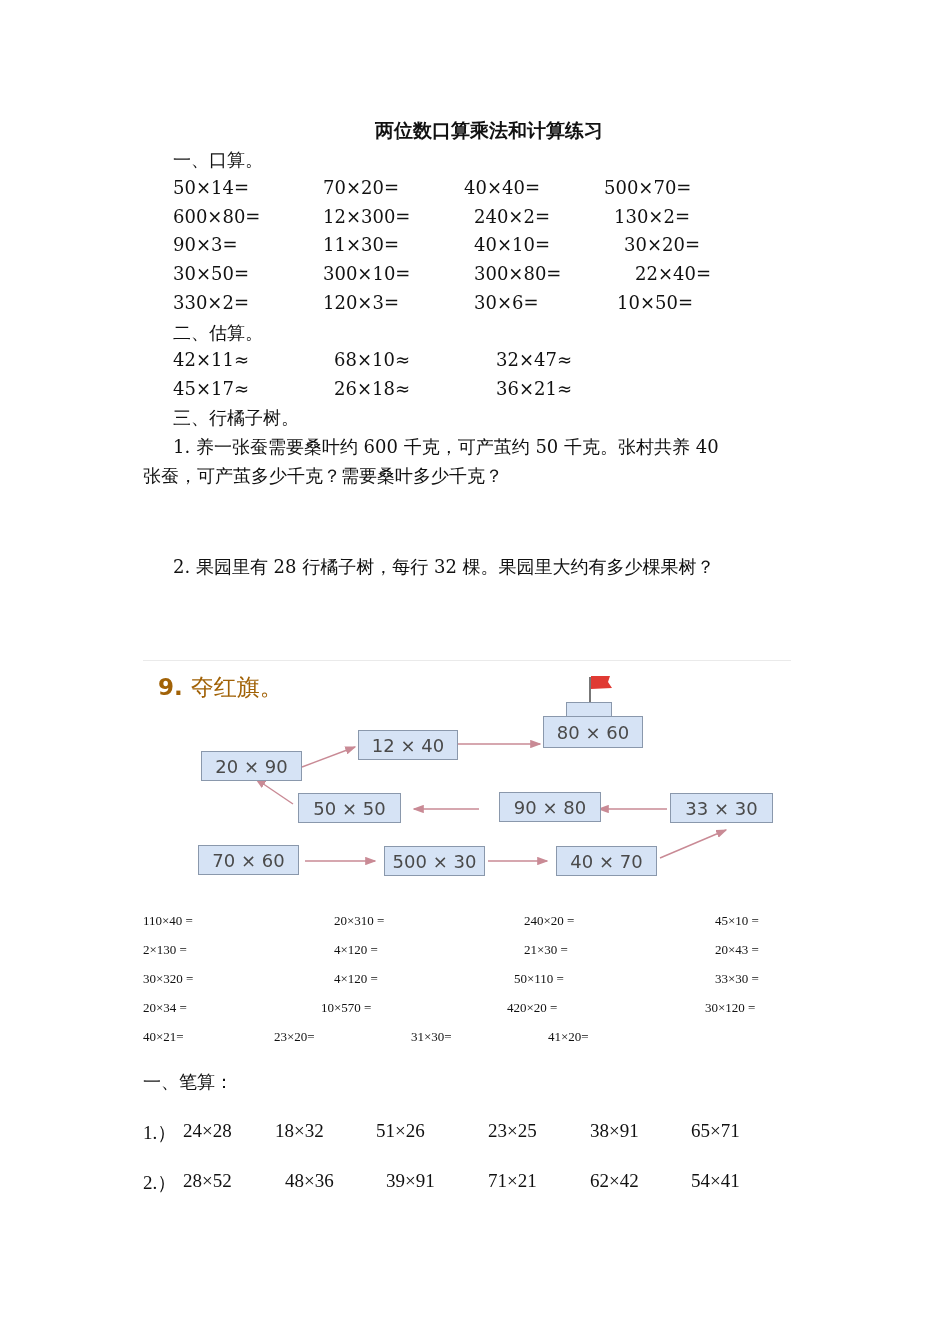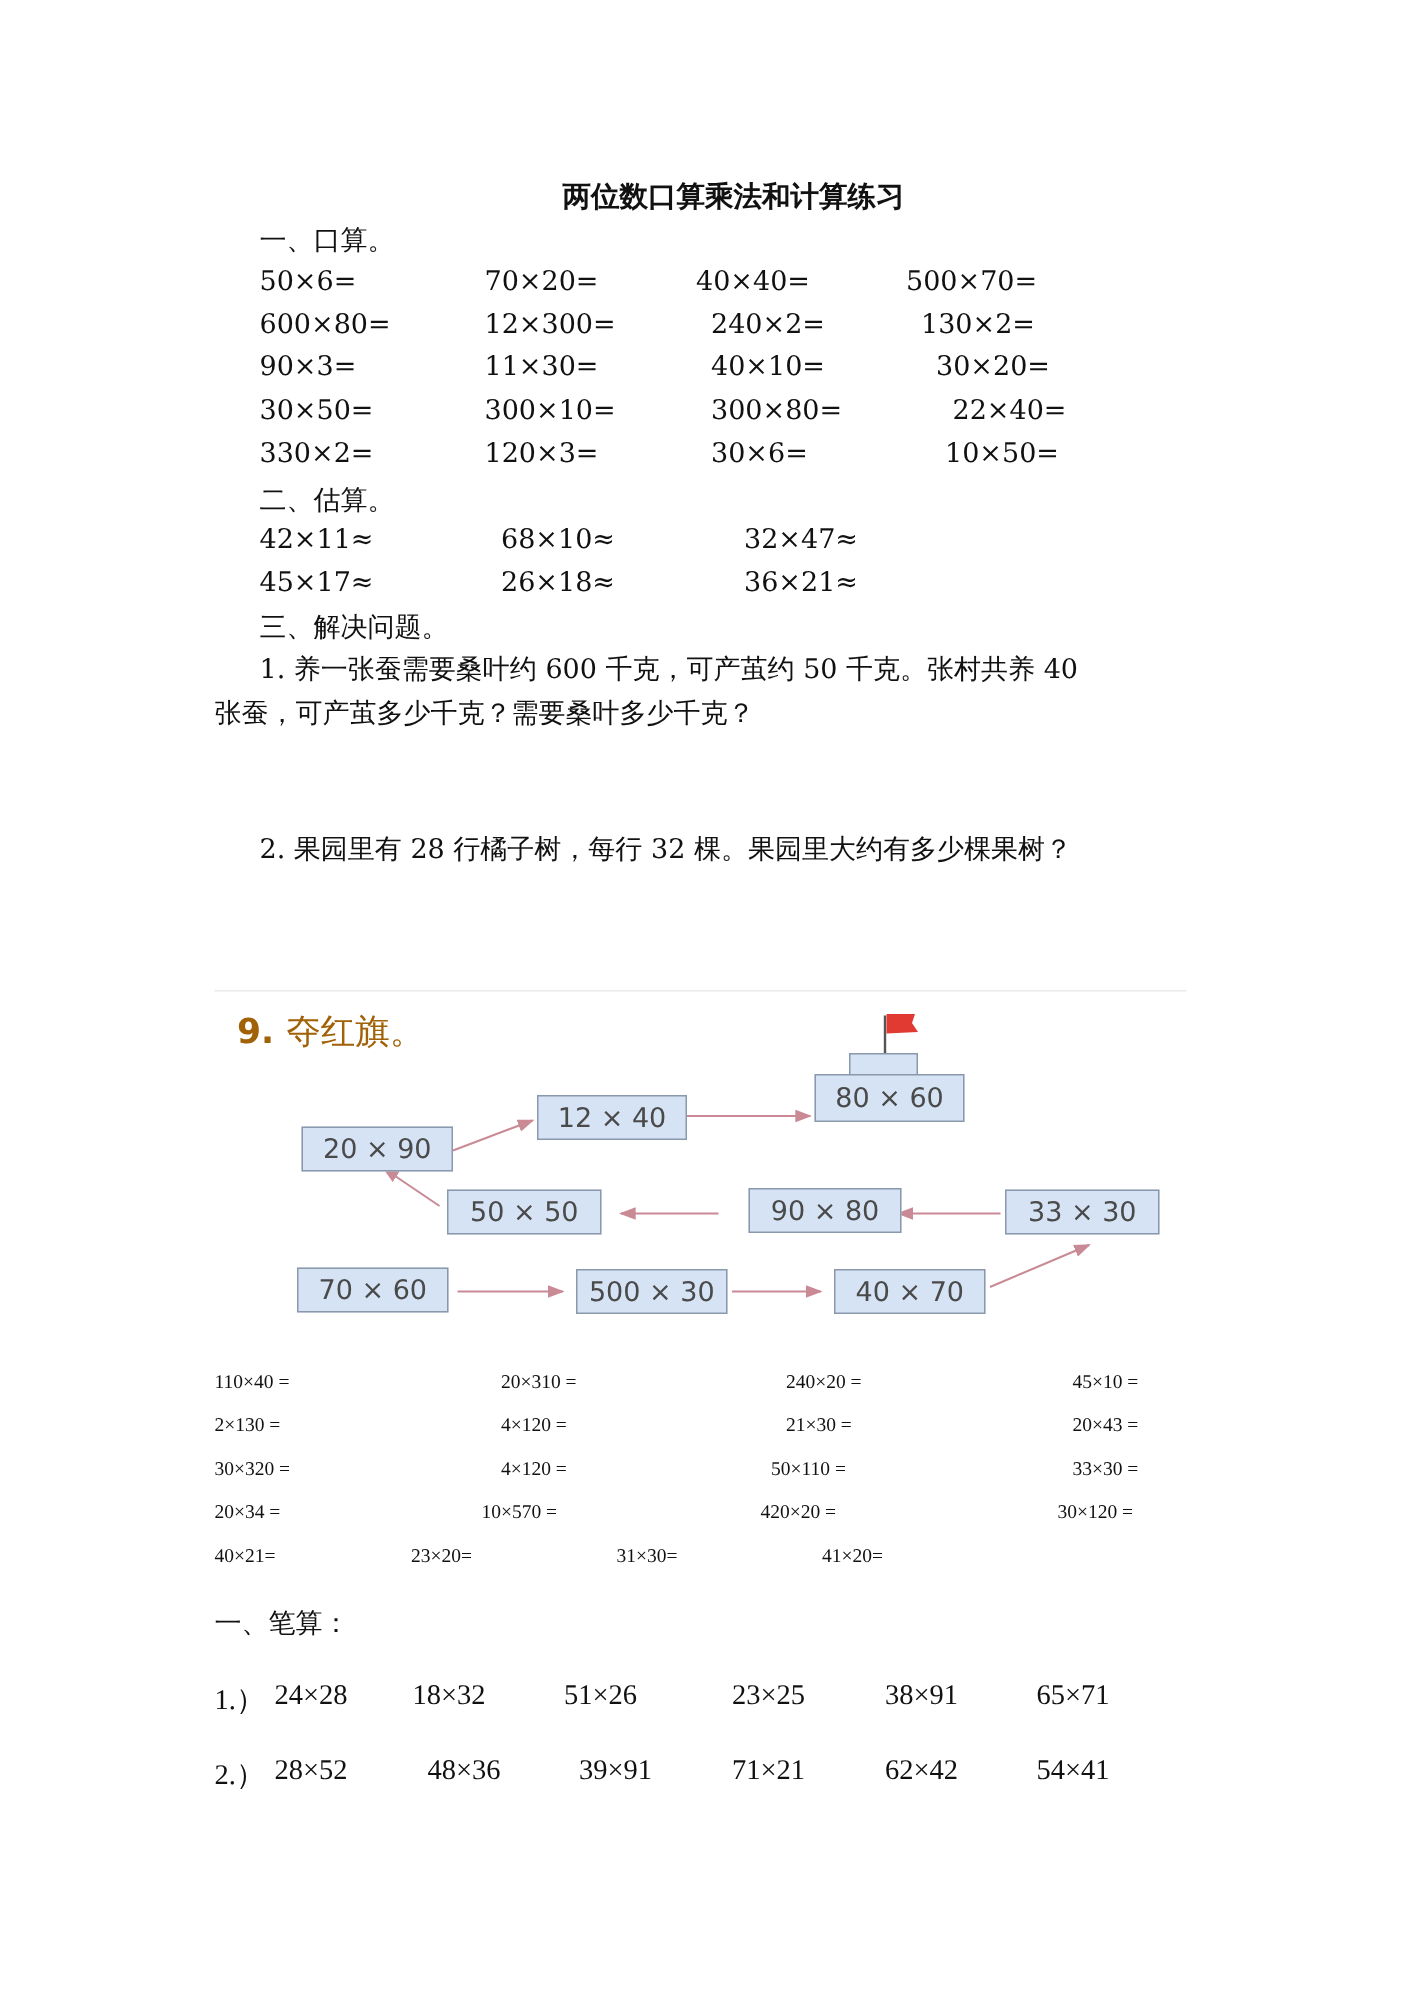--- a/index.html
+++ b/index.html
@@ -41,21 +41,21 @@
     .row3 { font-size: 19px; height: 30px; font-family: "Liberation Serif", "DejaVu Serif", serif; }
     .row3 span { position: absolute; top: 0; }
   </style>
 </head>
 <body>
 
 <div class="abs title">两位数口算乘法和计算练习</div>
 
 <div class="abs sec" style="top:148px;left:173px;">一、口算。</div>
 <div class="abs row" style="top:177px;left:173px;width:600px;">
-  <span style="left:0">50×6=</span>
+  <span style="left:0">50×14=</span>
   <span style="left:150px">70×20=</span>
   <span style="left:291px">40×40=</span>
   <span style="left:431px">500×70=</span>
 </div>
 <div class="abs row" style="top:206px;left:173px;width:600px;">
   <span style="left:0">600×80=</span>
   <span style="left:150px">12×300=</span>
   <span style="left:301px">240×2=</span>
   <span style="left:441px">130×2=</span>
 </div>
@@ -68,36 +68,36 @@
 <div class="abs row" style="top:263px;left:173px;width:600px;">
   <span style="left:0">30×50=</span>
   <span style="left:150px">300×10=</span>
   <span style="left:301px">300×80=</span>
   <span style="left:462px">22×40=</span>
 </div>
 <div class="abs row" style="top:292px;left:173px;width:600px;">
   <span style="left:0">330×2=</span>
   <span style="left:150px">120×3=</span>
   <span style="left:301px">30×6=</span>
-  <span style="left:457px">10×50=</span>
+  <span style="left:444px">10×50=</span>
 </div>
 
 <div class="abs sec" style="top:321px;left:173px;">二、估算。</div>
 <div class="abs row" style="top:349px;left:173px;width:500px;">
   <span style="left:0">42×11≈</span>
   <span style="left:161px">68×10≈</span>
   <span style="left:323px">32×47≈</span>
 </div>
 <div class="abs row" style="top:378px;left:173px;width:500px;">
   <span style="left:0">45×17≈</span>
   <span style="left:161px">26×18≈</span>
   <span style="left:323px">36×21≈</span>
 </div>
 
-<div class="abs sec" style="top:406px;left:173px;">三、解决问题。</div>
+<div class="abs sec" style="top:406px;left:173px;">三、行橘子树。</div>
 <div class="abs para" style="top:432px;left:173px;">1. 养一张蚕需要桑叶约 600 千克，可产茧约 50 千克。张村共养 40</div>
 <div class="abs para" style="top:461px;left:143px;">张蚕，可产茧多少千克？需要桑叶多少千克？</div>
 <div class="abs para" style="top:552px;left:173px;text-align:right;">2. 果园里有 28 行橘子树，每行 32 棵。果园里大约有多少棵果树？</div>
 
 <div class="abs diagram">
   <div class="topline"></div>
   <div class="heading">
     <b>9.</b><span>夺红旗。</span>
   </div>
 

